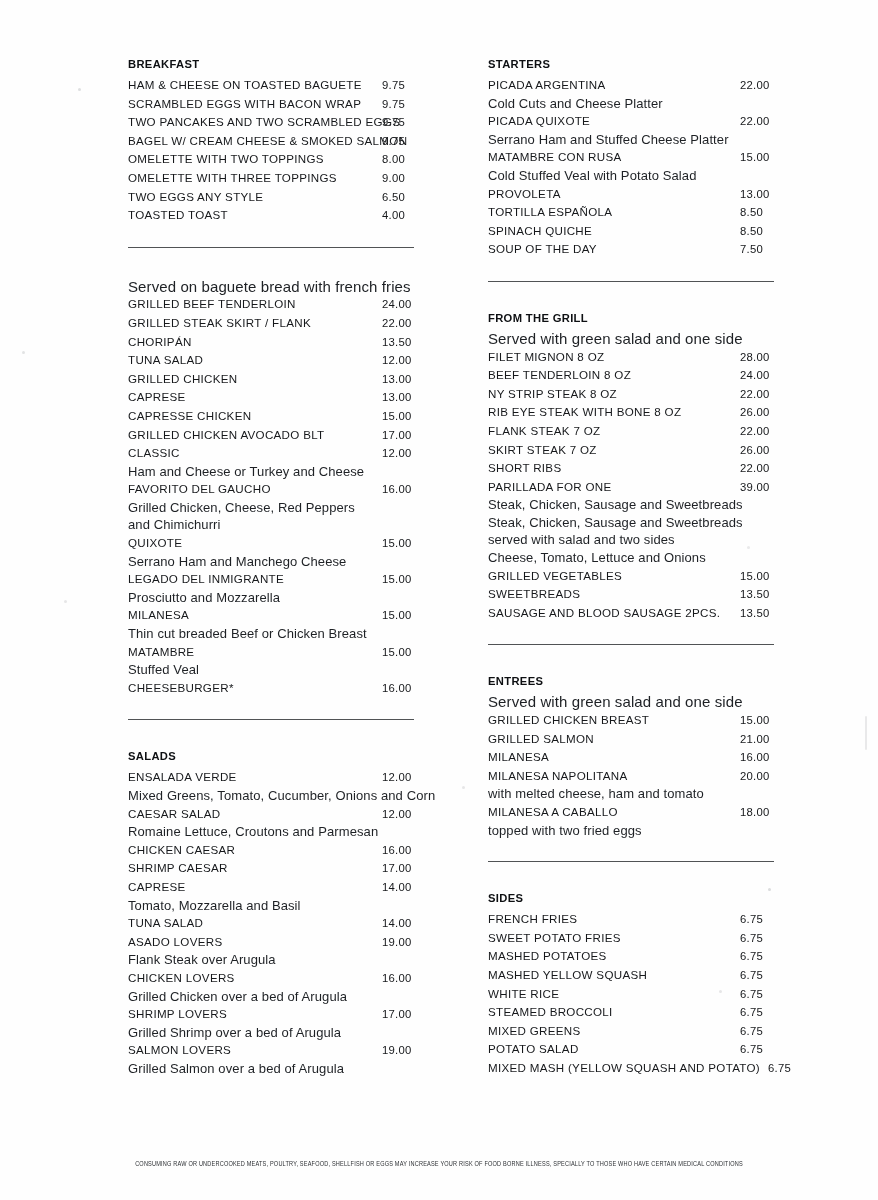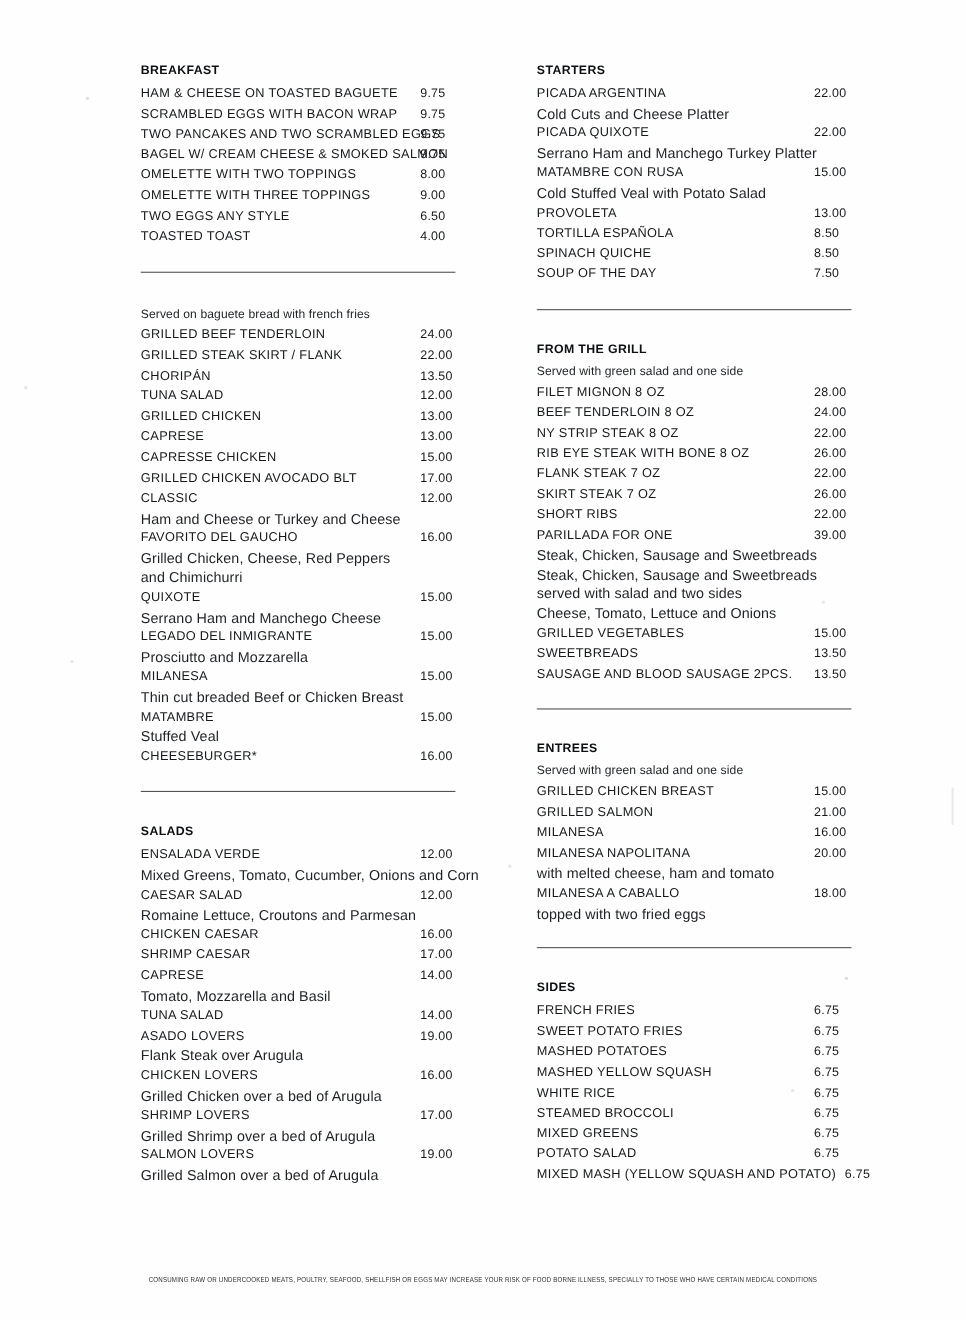--- a/index.html
+++ b/index.html
@@ -50,21 +50,21 @@
     margin-bottom: 0;
   }
   .section-title {
     font-size: 11.2px;
     font-weight: bold;
     letter-spacing: 0.35px;
     color: #0d0f12;
     margin-bottom: 6px;
   }
   .section-note {
-    font-size: 11px;
+    font-size: 15px;
     color: #1d2024;
     letter-spacing: 0.1px;
     line-height: 17.6px;
   }
 
   .row {
     display: flex;
     align-items: baseline;
     line-height: 17.6px;
   }
@@ -309,21 +309,21 @@
             <div class="section-title">STARTERS</div>
             <div class="row">
               <span class="nm">PICADA ARGENTINA</span>
               <span class="pr">22.00</span>
             </div>
             <div class="desc">Cold Cuts and Cheese Platter</div>
             <div class="row">
               <span class="nm">PICADA QUIXOTE</span>
               <span class="pr">22.00</span>
             </div>
-            <div class="desc">Serrano Ham and Manchego Turkey Platter</div>
+            <div class="desc">Serrano Ham and Stuffed Cheese Platter</div>
             <div class="row">
               <span class="nm">MATAMBRE CON RUSA</span>
               <span class="pr">15.00</span>
             </div>
             <div class="desc">Cold Stuffed Veal with Potato Salad</div>
             <div class="row">
               <span class="nm">PROVOLETA</span>
               <span class="pr">13.00</span>
             </div>
             <div class="row">

